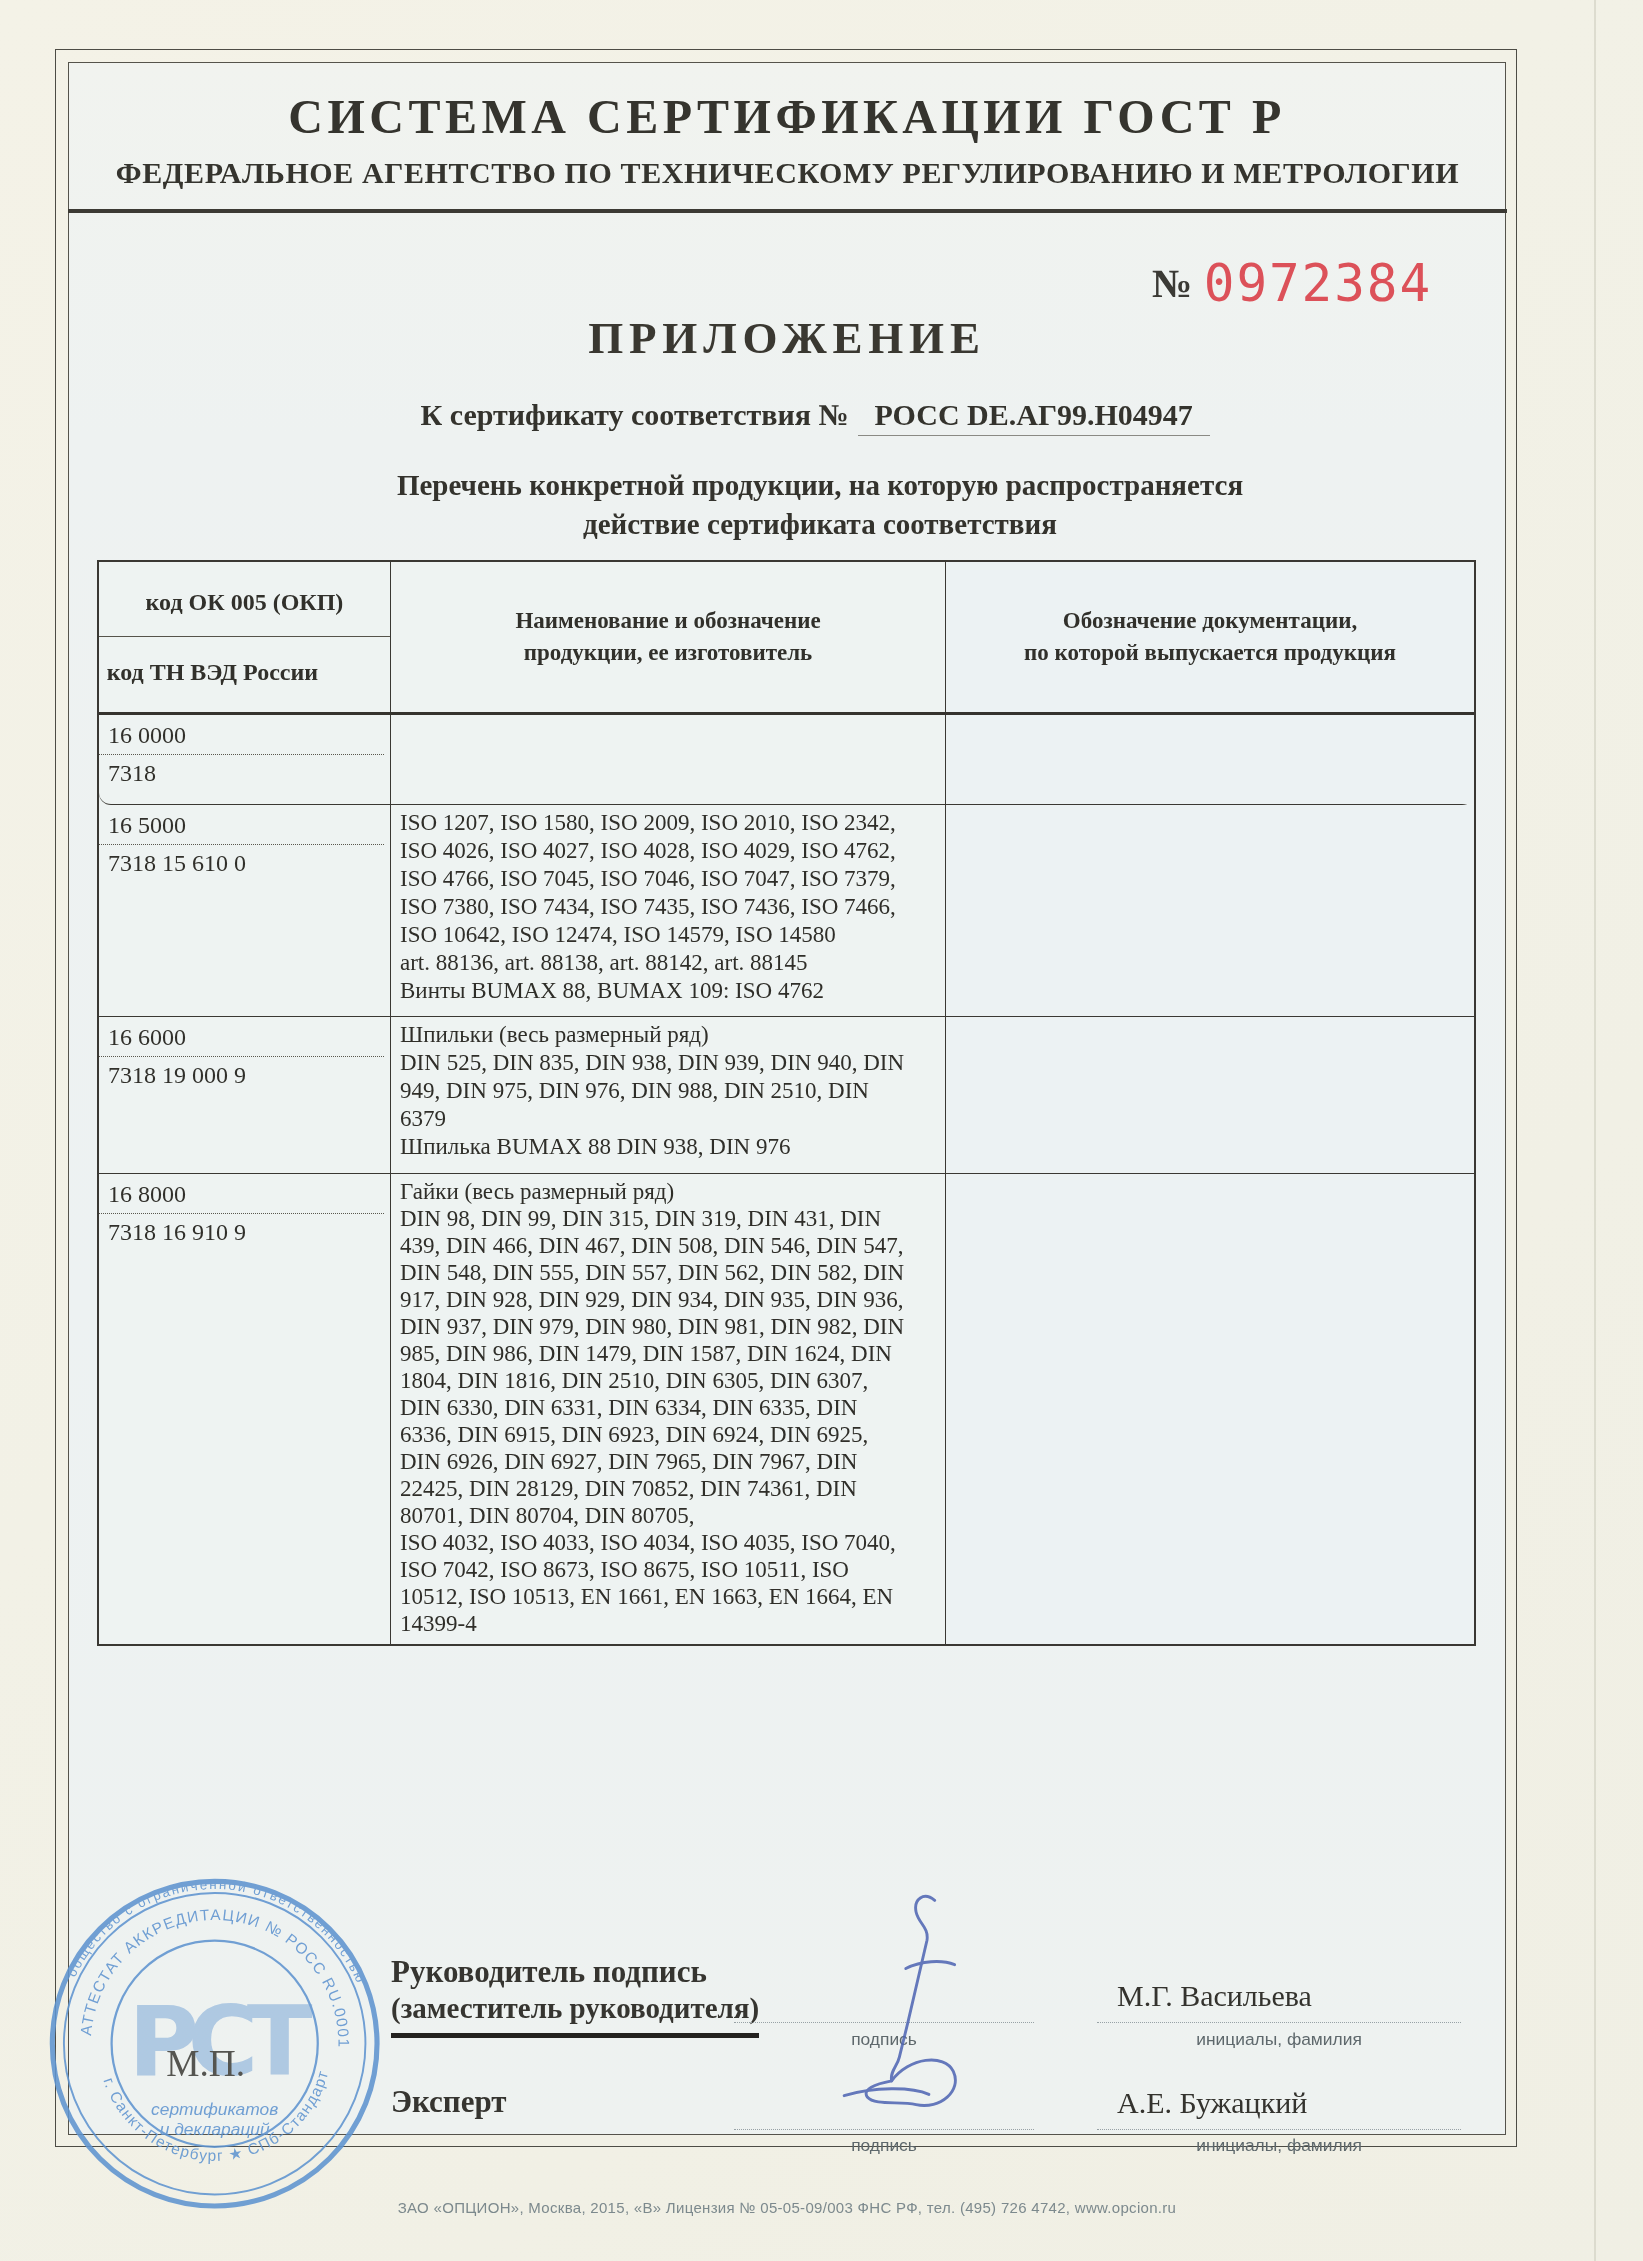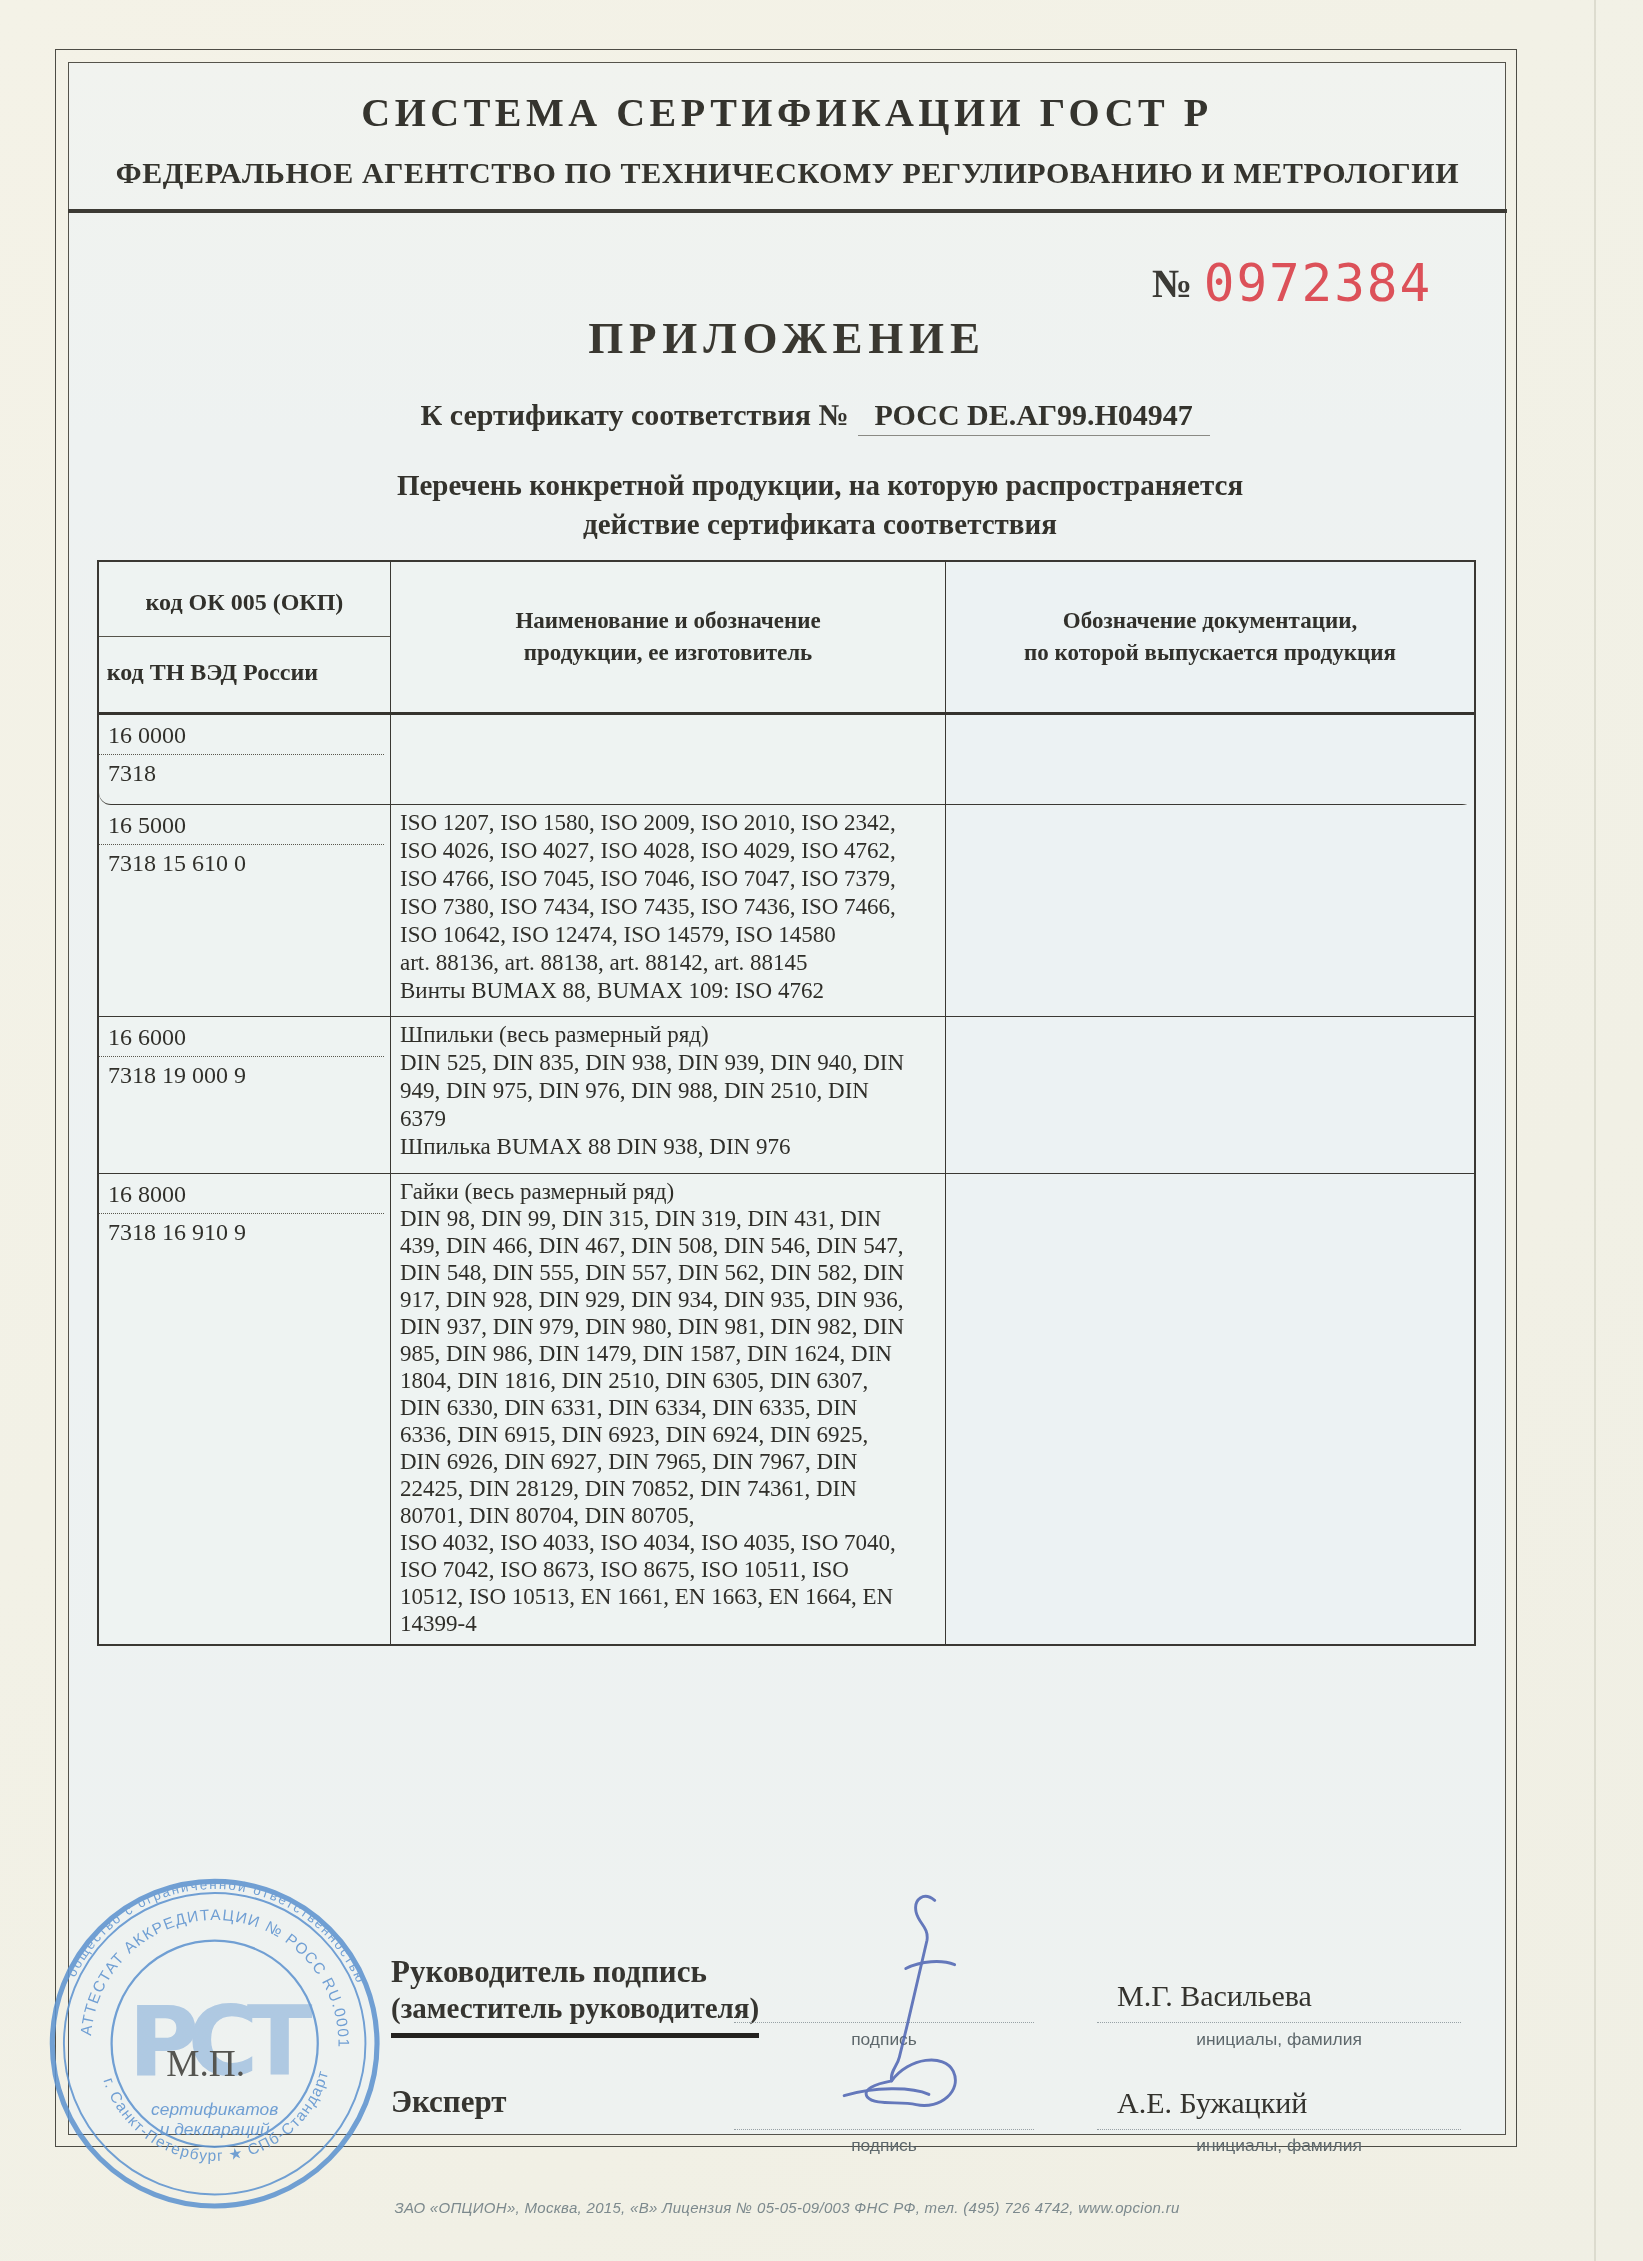--- a/index.html
+++ b/index.html
@@ -15,21 +15,21 @@
   
   .frame-outer { position:absolute; left:55px; top:49px; width:1462px; height:2098px;
     border:1.9px solid #4d4c45; background:transparent; }
   .frame-inner { position:absolute; left:68px; top:62px; width:1438px; height:2073px;
     border:1.3px solid #55534b;
     background:linear-gradient(180deg,#f1f3ef 0%,#eef2f1 18%,#edf2f2 60%,#eef2f0 100%); }
   .header-rule { position:absolute; left:68px; top:209px; width:1439px; height:3.9px;
     background:#3c3a34; }
   
   .h1 { position:absolute; left:68px; top:89px; width:1438px; text-align:center;
-    font-size:40px; font-weight:bold; letter-spacing:4.5px; color:#35342e; }
+    font-size:48px; font-weight:bold; letter-spacing:4.5px; color:#35342e; }
   .h2 { position:absolute; left:75px; top:156px; width:1425px; text-align:center;
     font-size:30px; font-weight:bold; letter-spacing:0.6px; color:#35342e; }
   
   .serial { position:absolute; left:1152px; top:254px; white-space:nowrap; }
   .serial .pfx { font-size:40px; font-weight:bold; color:#3b3a35; vertical-align:3.9px; }
   .serial .num { font-family:"DejaVu Sans Mono",monospace; font-size:51px;
     color:#dc5159; letter-spacing:1.9px; margin-left:11.6px; }
   
   .title { position:absolute; left:68px; top:312px; width:1438px; text-align:center;
     font-size:45px; font-weight:bold; letter-spacing:5.8px; color:#3a3831; }
@@ -83,21 +83,21 @@
   .caption { position:absolute; font-family:"Liberation Sans",sans-serif;
     font-size:17.4px; color:#5e686c; text-align:center; }
   .cap-sig1 { left:734px; top:2029px; width:300px; }
   .cap-sig2 { left:734px; top:2135px; width:300px; }
   .cap-nm1 { left:1097px; top:2029px; width:364px; }
   .cap-nm2 { left:1097px; top:2135px; width:364px; }
   .name1 { position:absolute; left:1117px; top:1979px; font-size:30px; color:#34332e; }
   .name2 { position:absolute; left:1117px; top:2086px; font-size:30px; color:#34332e; }
   .printer { position:absolute; left:68px; top:2199px; width:1438px;
     text-align:center; font-family:"Liberation Sans",sans-serif; font-size:15px;
-    color:#7c898d; letter-spacing:0.3px;font-style:italic; }
+    color:#7c898d; letter-spacing:0.3px; }
   
   .stamp { position:absolute; left:33px; top:1862px; width:364px; height:364px;
     opacity:.88; }
   .signature { position:absolute; left:803px; top:1891px; width:212px; height:216px; }
 </style>
 </head>
 <body>
 
 <div class="page">
 

